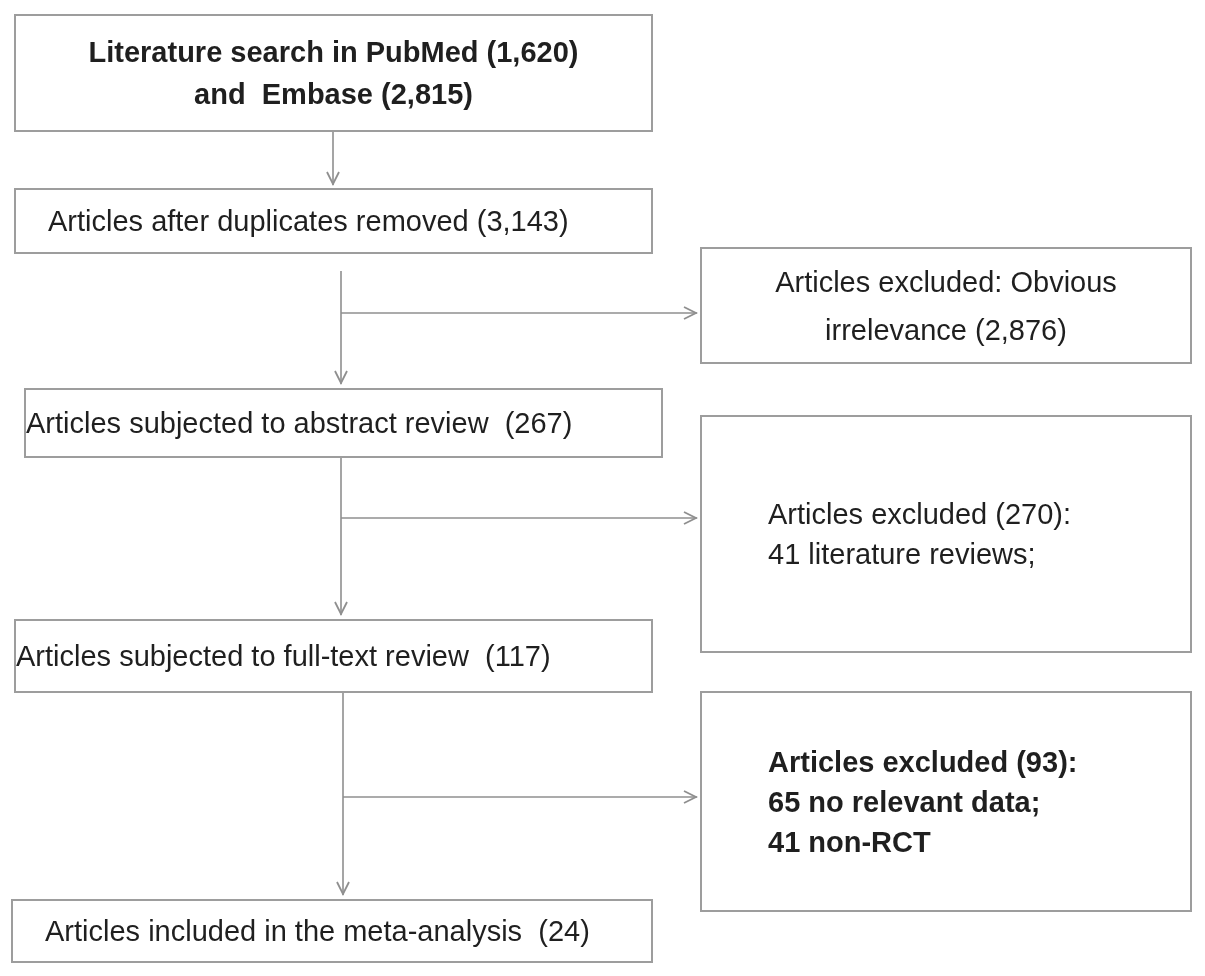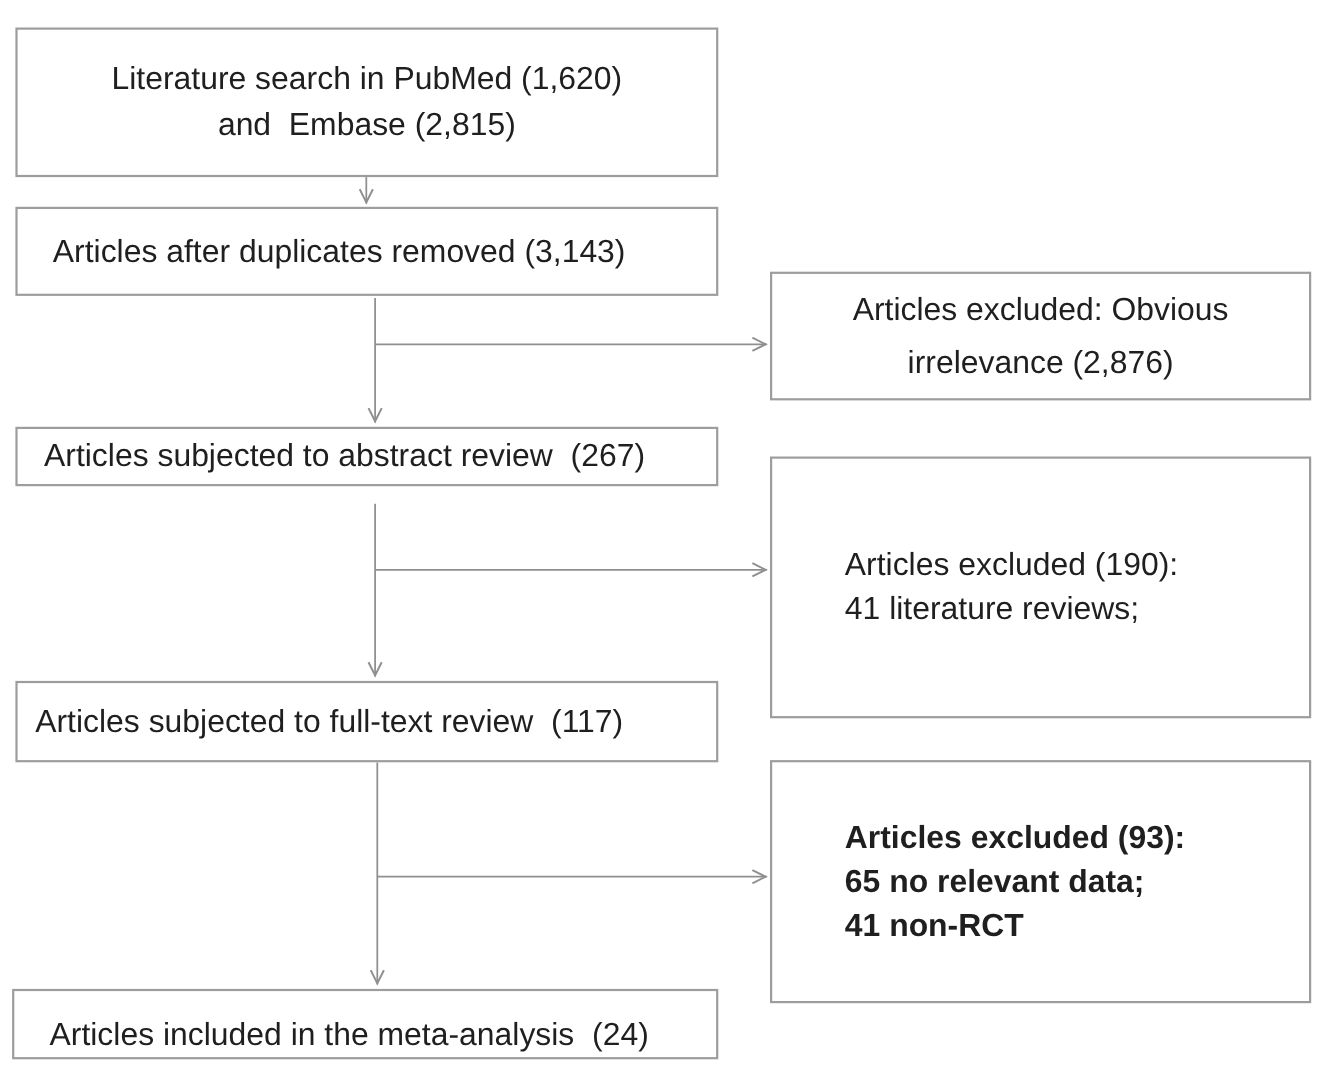--- a/index.html
+++ b/index.html
@@ -35,25 +35,25 @@
     line-height: 40px;
   }
   .box .line {
     white-space: pre-wrap;
   }
   .centered {
     align-items: center;
     text-align: center;
   }
   
-  .b1 { left: 14px;  top: 25px;  width: 639px; height: 136px; line-height: 42px; }
-  .b2 { left: 14px;  top: 188px; width: 639px; height: 81px;  padding-left: 32px; }
-  .b3 { left: 14px;  top: 388px; width: 639px; height: 54px;  padding-left: 24px; }
-  .b4 { left: 14px;  top: 619px; width: 639px; height: 74px;  padding-left: 16px; }
-  .b5 { left: 11px;  top: 899px; width: 642px; height: 64px;  padding-left: 32px; justify-content: flex-end; }
+  .b1 { left: 14px;  top: 14px;  width: 639px; height: 118px; line-height: 42px; font-weight: bold; }
+  .b2 { left: 14px;  top: 188px; width: 639px; height: 66px;  padding-left: 32px; }
+  .b3 { left: 24px;  top: 388px; width: 639px; height: 70px;  }
+  .b4 { left: 14px;  top: 619px; width: 639px; height: 74px;  }
+  .b5 { left: 11px;  top: 899px; width: 642px; height: 64px;  padding-left: 32px; }
   
   .r1 { left: 700px; top: 247px; width: 492px; height: 117px; line-height: 48px; align-items: center; }
   .r2 { left: 700px; top: 415px; width: 492px; height: 238px; padding-left: 66px; }
   .r3 { left: 700px; top: 691px; width: 492px; height: 221px; padding-left: 66px; font-weight: bold; }
 </style>
 </head>
 <body>
 
 <div class="canvas">
 
@@ -96,21 +96,21 @@
   <div class="box b5">
     <div class="line">Articles included in the meta-analysis  (24)</div>
   </div>
 
   <div class="box r1 centered">
     <div class="line">Articles excluded: Obvious</div>
     <div class="line">irrelevance (2,876)</div>
   </div>
 
   <div class="box r2">
-    <div class="line">Articles excluded (190):</div>
+    <div class="line">Articles excluded (270):</div>
     <div class="line">41 literature reviews;</div>
   </div>
 
   <div class="box r3">
     <div class="line">Articles excluded (93):</div>
     <div class="line">65 no relevant data;</div>
     <div class="line">41 non-RCT</div>
   </div>
 
 </div>

